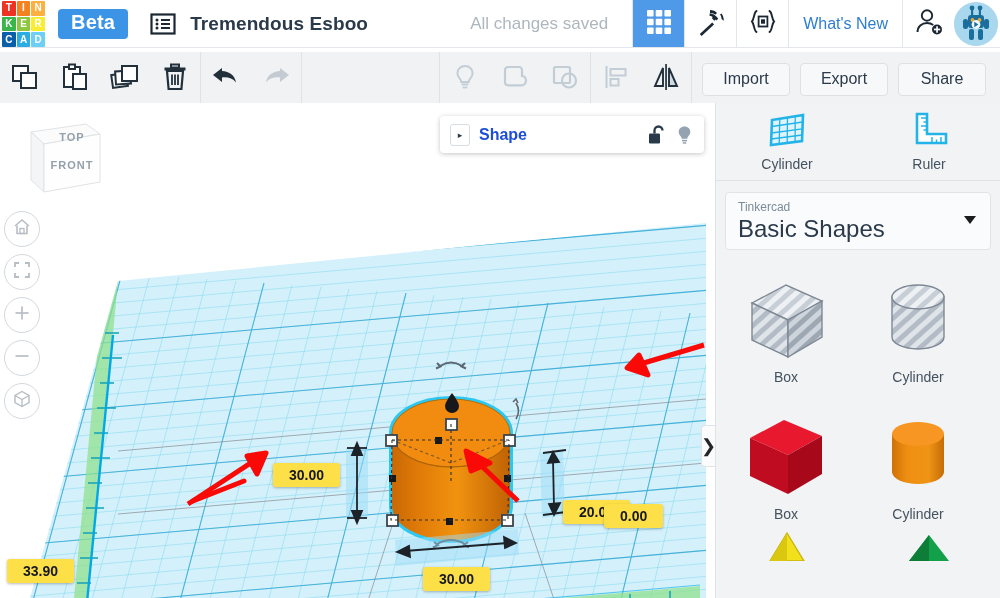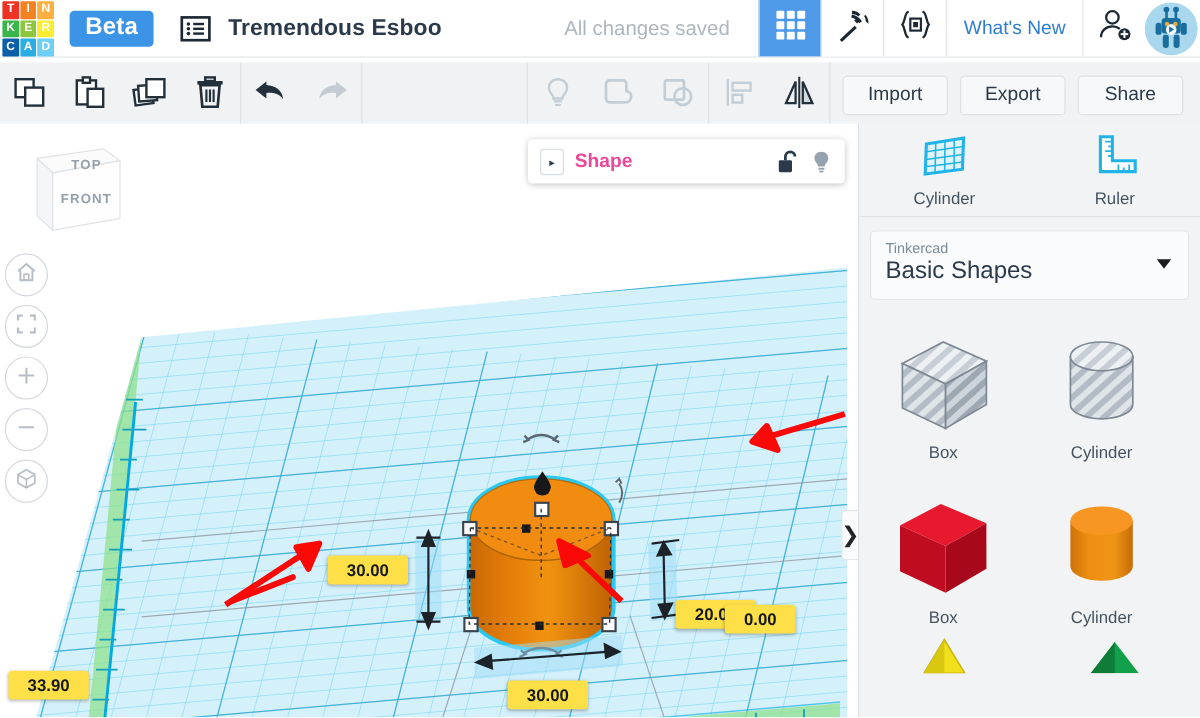--- a/index.html
+++ b/index.html
@@ -129,21 +129,21 @@
     background: #fff; border-radius: 4px;
     box-shadow: 0 1px 5px rgba(0,0,0,.23);
     display: flex; align-items: center; padding: 0 10px;
   }
   .sp-caret {
     width: 20px; height: 22px; border: 1px solid #d8dde2; border-radius: 3px;
     display: flex; align-items: center; justify-content: center;
     font-size: 9px; color: #2b3a4a; cursor: pointer; flex: none;
   }
   .sp-title {
-    margin-left: 9px; font-size: 16px; font-weight: bold; color: #ec4899;
+    margin-left: 9px; font-size: 16px; font-weight: bold; color: #1d4ed8;
   }
   .sp-icons { margin-left: auto; display: flex; align-items: center; gap: 9px; }
   .sp-ic { cursor: pointer; display: flex; }
 
   
   .sidebar {
     position: absolute; left: 715px; top: 103px; width: 285px; height: 495px;
     background: #f2f3f5; border-left: 1px solid #e0e3e6; overflow: hidden;
   }
   .sb-tools {
@@ -153,21 +153,21 @@
     flex: 1; display: flex; flex-direction: column; align-items: center;
     justify-content: center; cursor: pointer; gap: 5px;
   }
   .sb-tool-label { font-size: 14px; color: #44525f; }
   .sb-dropdown {
     margin: 11px 9px; height: 58px; background: #fafbfc;
     border: 1px solid #e2e5e8; border-radius: 4px;
     padding: 7px 12px; position: relative; cursor: pointer;
   }
   .sb-dd-sub { font-size: 12px; color: #7c8b99; }
-  .sb-dd-main { font-size: 20px; color: #2b3a4a; margin-top: 1px; }
+  .sb-dd-main { font-size: 24px; color: #2b3a4a; margin-top: 1px; }
   .sb-dd-caret {
     position: absolute; right: 14px; top: 23px;
     width: 0; height: 0; border-left: 6px solid transparent;
     border-right: 6px solid transparent; border-top: 8px solid #1a1c1f;
   }
   .sb-grid {
     display: grid; grid-template-columns: 1fr 1fr;
     padding: 4px 16px 0 4px; row-gap: 2px;
   }
   .sb-cell {

